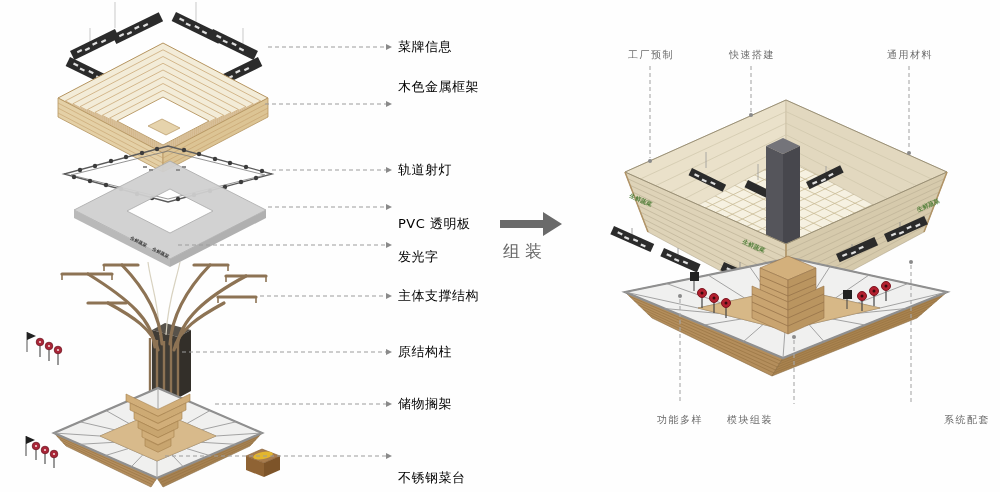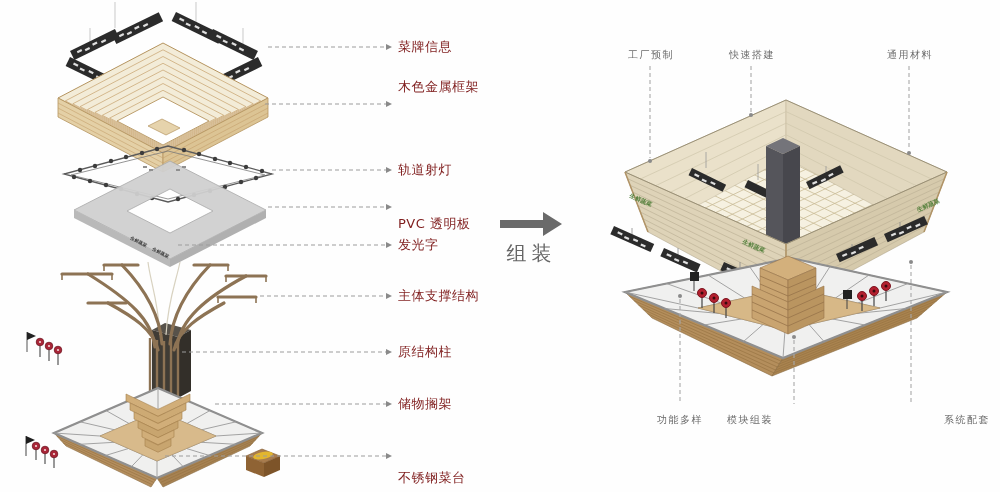--- a/index.html
+++ b/index.html
@@ -1,24 +1,24 @@
 <!DOCTYPE html>
 <html><head>
 <meta charset="utf-8">
 <style>
   html,body{margin:0;padding:0;background:#fff;}
   #stage{position:relative;width:1000px;height:492px;background:#fefefe;overflow:hidden;
          font-family:"DejaVu Sans","Liberation Sans",sans-serif;}
   #diagram{position:absolute;left:0;top:0;}
-  .llabel{position:absolute;left:398px;font-size:13px;color:#7f1d1d;white-space:nowrap;
+  .llabel{position:absolute;left:398px;font-size:13px;color:#000000;white-space:nowrap;
           letter-spacing:.5px;line-height:18px;}
   .rlabel{position:absolute;font-size:10px;color:#6b6b6b;letter-spacing:1.5px;
           transform:translateX(-50%);white-space:nowrap;line-height:18px;}
-  .alabel{position:absolute;left:498px;top:240px;width:62px;text-align:center;
-          font-size:20px;color:#666;letter-spacing:5px;text-indent:5px;}
+  .alabel{position:absolute;left:498px;top:240px;width:62px;
+          font-size:17px;color:#666;letter-spacing:5px;text-indent:5px;}
 </style>
 </head>
 <body>
 
 <div id="stage">
 
 <svg id="diagram" width="1000" height="492" viewBox="0 0 1000 492">
   <defs>
     <g id="t4" fill="#e0e0e0">
           <rect x="6" y="3.2" width="5" height="2.2"></rect>
@@ -552,21 +552,21 @@
           <circle cx="794" cy="337" r="2"></circle>
           <circle cx="911" cy="262" r="2"></circle>
     </g>
   </g>
 </svg>
 
 <div class="llabel" style="top:38px">菜牌信息</div>
 <div class="llabel" style="top:78px">木色金属框架</div>
 <div class="llabel" style="top:161px">轨道射灯</div>
 <div class="llabel" style="top:215px">PVC 透明板</div>
-<div class="llabel" style="top:236px">发光字</div>
+<div class="llabel" style="top:248px">发光字</div>
 <div class="llabel" style="top:287px">主体支撑结构</div>
 <div class="llabel" style="top:343px">原结构柱</div>
 <div class="llabel" style="top:395px">储物搁架</div>
 <div class="llabel" style="top:469px">不锈钢菜台</div>
 
 <div class="alabel">组装</div>
 
 <div class="rlabel" style="left:651px;top:46px">工厂预制</div>
 <div class="rlabel" style="left:752px;top:46px">快速搭建</div>
 <div class="rlabel" style="left:910px;top:46px">通用材料</div>

